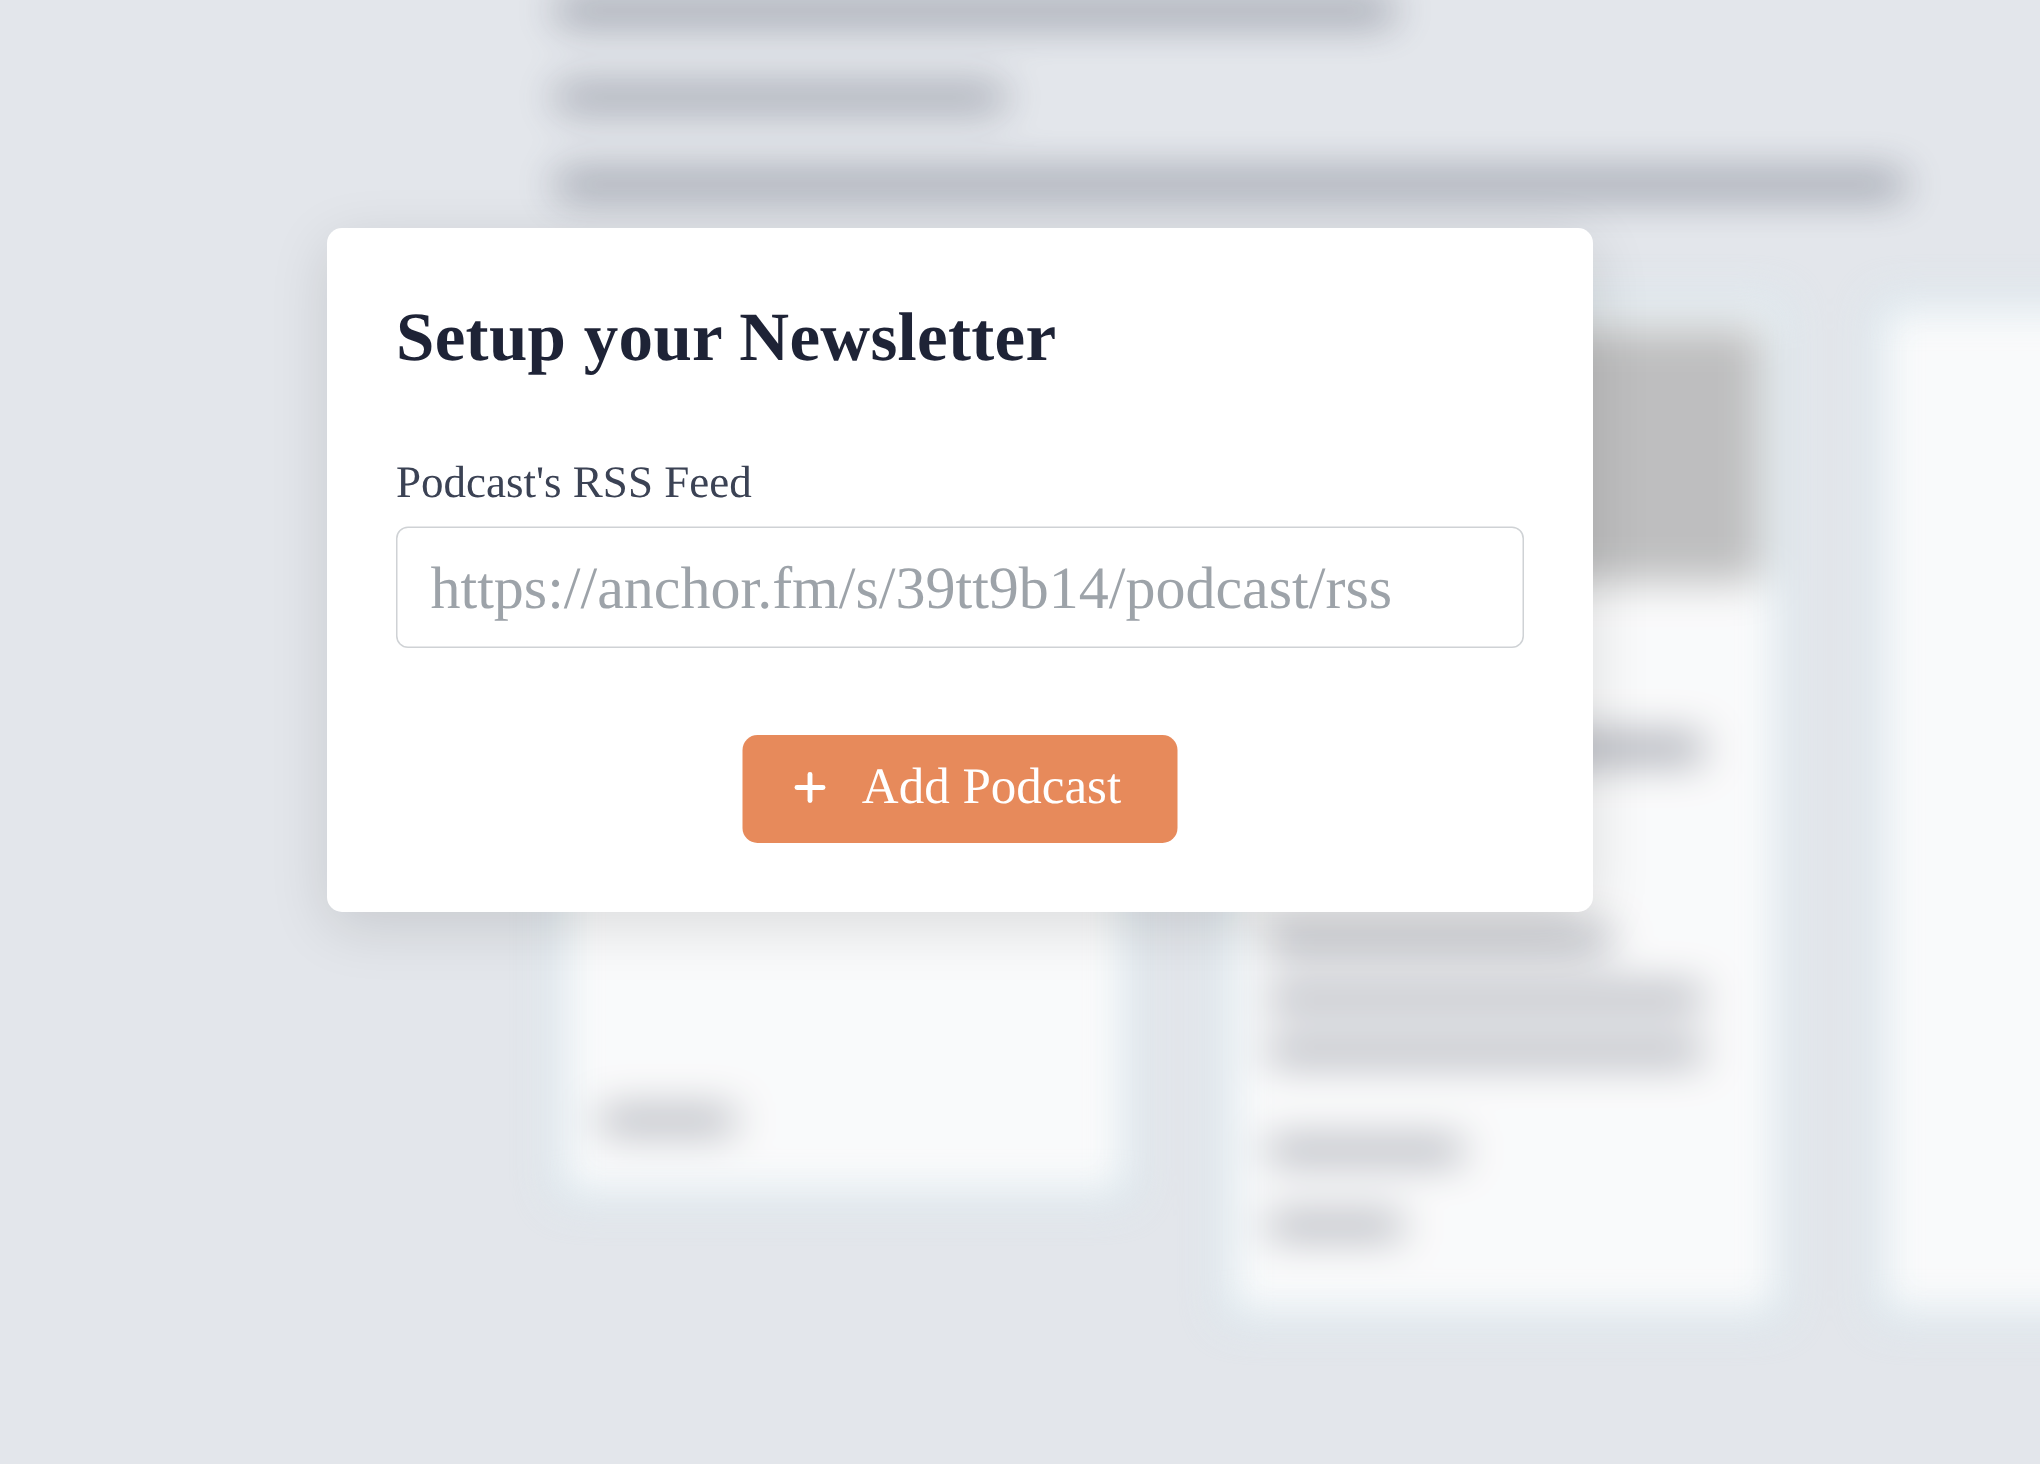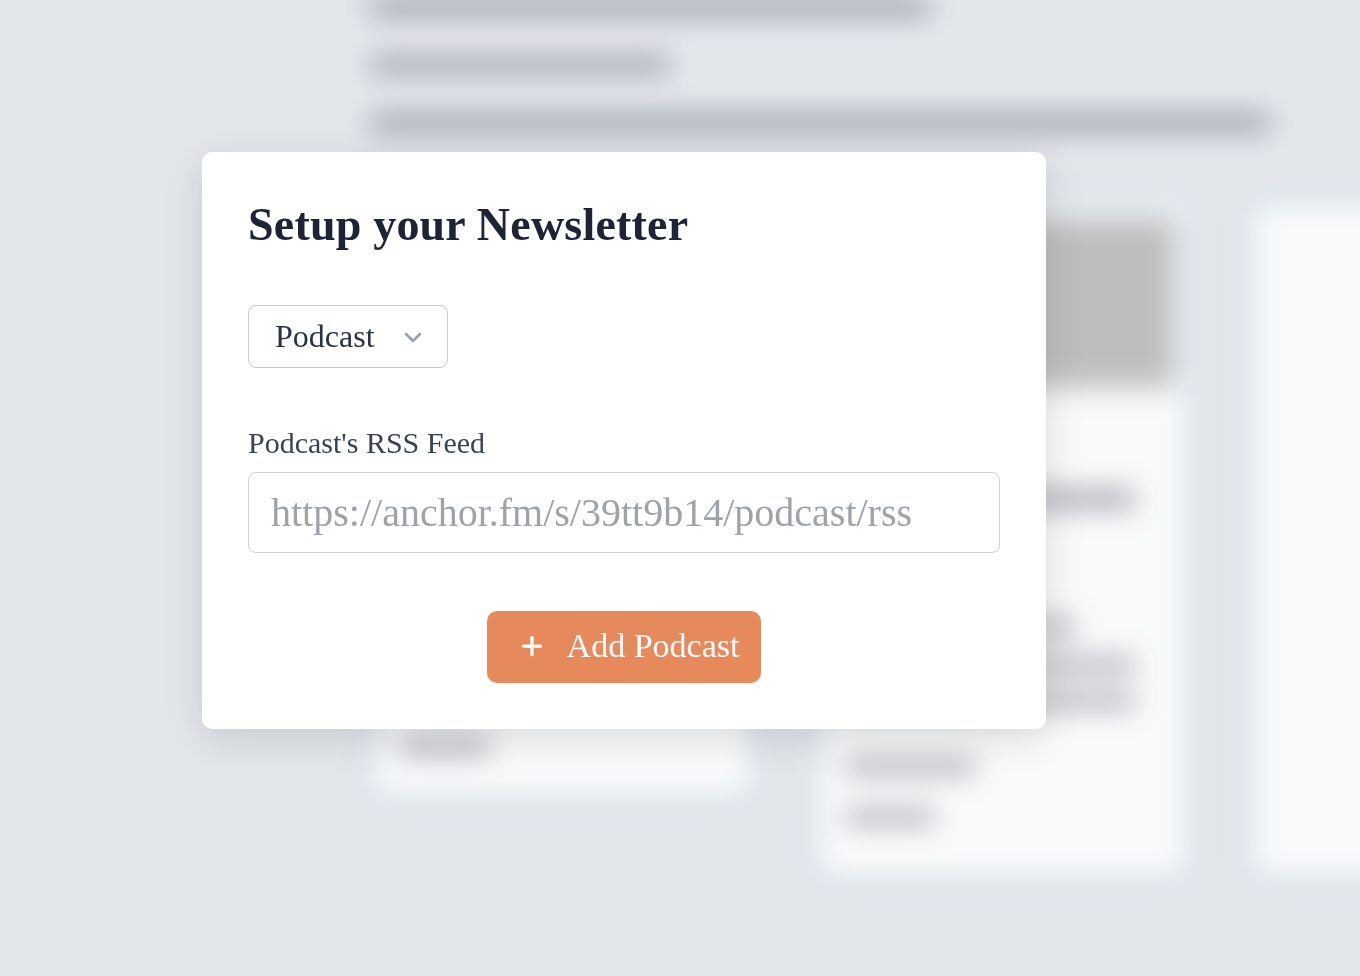--- a/index.html
+++ b/index.html
@@ -54,21 +54,21 @@
     .bg-txt.t3 { top: 658px; left: 845px; width: 290px; height: 14px; }
     .bg-txt.t4 { top: 694px; left: 845px; width: 290px; height: 14px; }
     .bg-txt.t5 { top: 760px; left: 845px; width: 130px; height: 14px; }
     .bg-txt.t6 { top: 810px; left: 845px; width: 90px; height: 14px; }
     .bg-txt.t7 { top: 740px; left: 400px; width: 90px; height: 14px; }
 
     
     .modal {
       position: absolute;
       top: 152px;
-      left: 202px;
+      left: 218px;
       width: 844px;
       background: #ffffff;
       border-radius: 10px;
       padding: 46px 46px 46px 46px;
       box-shadow: 0 10px 40px rgba(0,0,0,0.12);
     }
 
     .modal-title {
       font-size: 46px;
       font-weight: 700;
@@ -125,21 +125,21 @@
     .add-btn {
       display: inline-flex;
       align-items: center;
       gap: 22px;
       background: #e78a5b;
       color: #ffffff;
       border: none;
       border-radius: 10px;
       font-family: Georgia, 'Times New Roman', serif;
       font-size: 34px;
-      padding: 16px 22px 18px 32px;
+      padding: 16px 38px 18px 32px;
       cursor: pointer;
     }
     .plus {
       display: inline-flex;
       width: 26px; height: 26px;
     }
     .plus svg { width: 100%; height: 100%; stroke: #fff; }
   </style>
 </head>
 <body>
@@ -157,28 +157,20 @@
   <div class="bg-txt t3"></div>
   <div class="bg-txt t4"></div>
   <div class="bg-txt t5"></div>
   <div class="bg-txt t6"></div>
   <div class="bg-txt t7"></div>
 </div>
 
 <div class="modal">
   <h1 class="modal-title">Setup your Newsletter</h1>
 
-  <div class="select-wrap">
-    <span class="select-label">Podcast</span>
-    <span class="chevron">
-      <svg viewBox="0 0 24 24" fill="none" stroke-width="2.5" stroke-linecap="round" stroke-linejoin="round">
-          <polyline points="5 9 12 16 19 9"></polyline>
-        </svg>
-    </span>
-  </div>
 
   <div class="field-label">Podcast's RSS Feed</div>
   <input type="text" class="rss-input" placeholder="https://anchor.fm/s/39tt9b14/podcast/rss" style="">
 
   <div class="btn-row">
     <button class="add-btn">
       <span class="plus">
         <svg viewBox="0 0 24 24" fill="none" stroke-width="3" stroke-linecap="round">
             <line x1="12" y1="4" x2="12" y2="20"></line>
             <line x1="4" y1="12" x2="20" y2="12"></line>

